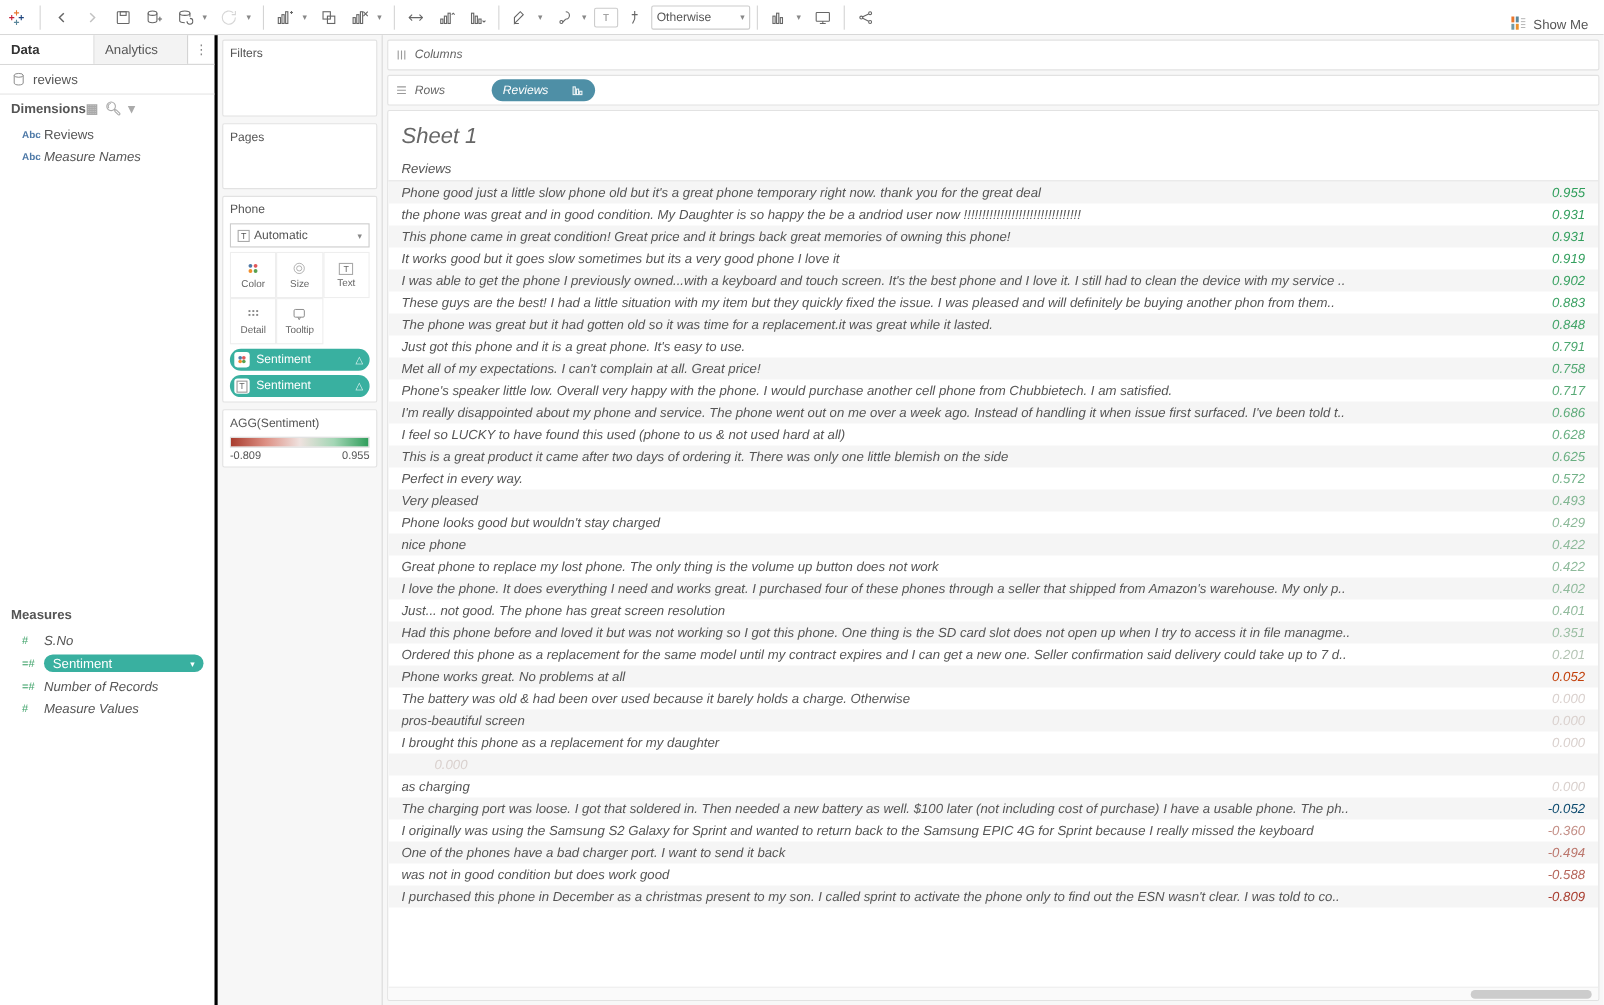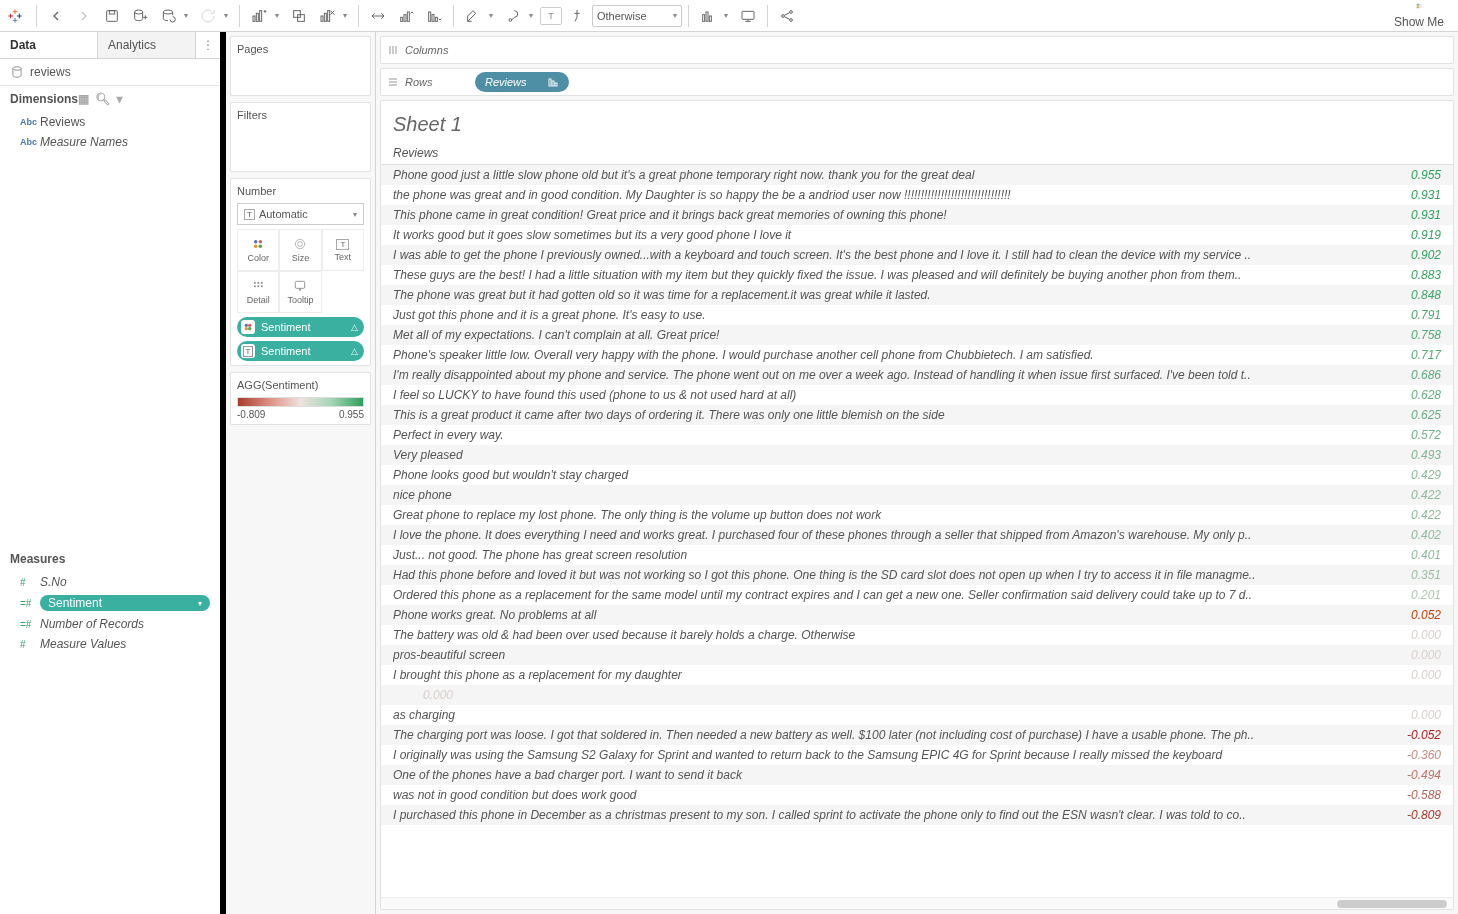--- a/index.html
+++ b/index.html
@@ -5,28 +5,28 @@
     * { box-sizing: border-box; margin: 0; padding: 0; }
     body { font-family: -apple-system, "Segoe UI", Arial, sans-serif; font-size: 12px; color: #333; background: #fff; }
     
     
     .toolbar { height: 32px; border-bottom: 1px solid #d4d4d4; display: flex; align-items: center; padding: 0 6px; gap: 2px; }
     .toolbar .logo { width: 18px; height: 18px; display: inline-flex; align-items:center; justify-content:center; margin-right:6px;}
     .toolbar .tbtn { width: 26px; height: 26px; display:inline-flex; align-items:center; justify-content:center; border-radius:2px; cursor:pointer; color:#666; }
     .toolbar .sep { width:1px; height:22px; background:#d4d4d4; margin:0 4px; }
     .toolbar .drop { width:10px; text-align:center; color:#888; font-size:8px; margin-left:-2px; margin-right:2px; }
     .toolbar .select-standard { border:1px solid #ccc; height:22px; width:90px; font-size:11px; padding:0 4px; display:flex; align-items:center; justify-content:space-between; color:#555; border-radius:2px; }
-    .toolbar .showme { margin-left:auto; display:flex; align-items:center; gap:6px; color:#555; padding:0 8px; height:26px; border-radius:2px; cursor:pointer;flex-direction:column;}
+    .toolbar .showme { margin-left:auto; display:flex; align-items:flex-end; gap:6px; color:#555; padding:0 8px; height:26px; border-radius:2px; cursor:pointer;}
     .toolbar svg { width:16px; height:16px; }
     
     
     .layout { display:flex; height: calc(914px - 32px); }
     
     
-    .datapane { width:226px; border-right:6px solid #000000; display:flex; flex-direction:column; }
+    .datapane { width:198px; border-right:3px solid #000000; display:flex; flex-direction:column; }
     .tabs { display:flex; border-bottom:1px solid #d4d4d4; }
     .tabs .tab { flex:1; padding:6px 10px; font-size:12px; color:#555; border-right:1px solid #d4d4d4; cursor:pointer; font-weight:600;}
     .tabs .tab.active { color:#333; font-weight:700; background:#fff;}
     .tabs .tab:not(.active){ background:#f3f3f3; font-weight:400;}
     .tabs .tabicon { width:24px; display:flex; align-items:center; justify-content:center; color:#888; }
     .datasource { padding:6px 10px; display:flex; align-items:center; gap:6px; border-bottom:1px solid #e5e5e5; color:#555;}
     .section-header { padding:6px 10px; font-weight:600; color:#555; display:flex; align-items:center; }
     .section-header .icons { display:flex; gap:6px; color:#aaa; }
     .field-row { display:flex; align-items:center; gap:6px; padding:3px 10px 3px 20px; color:#555; cursor:pointer; font-size:12px;}
     .field-row .fi { width:14px; text-align:left; font-size:10px; }
@@ -305,28 +305,28 @@
           <span class="lbl">Number of Records</span>
         </div>
         <div class="field-row">
           <span class="fi num">#</span>
           <span class="lbl">Measure Values</span>
         </div>
       </div>
   </div>
 
   <div class="cardpane">
+    <div class="card filters">
+      <div class="title">Filters</div>
+    </div>
     <div class="card pages">
       <div class="title">Pages</div>
     </div>
-    <div class="card filters">
-      <div class="title">Filters</div>
-    </div>
     <div class="card">
-      <div class="title">Number</div>
+      <div class="title">Phone</div>
       <div class="marks-select">
         <span style="display:flex;align-items:center;gap:4px;">
             <span style="border:1px solid #aaa;font-size:8px;padding:0 2px;">T</span>
             <span>Automatic</span>
           </span>
         <span style="font-size:8px;color:#888">▾</span>
       </div>
       <div class="marks-grid">
         <div class="cell">
             <svg viewBox="0 0 24 24">
@@ -539,21 +539,21 @@
           </div>
           <div class="data-row">
             <span class="rval" style="color:rgb(217,208,205)">0.000</span>
           </div>
           <div class="data-row">
             <span class="rtext">as charging</span>
             <span class="rval" style="color:rgb(217,208,205)">0.000</span>
           </div>
           <div class="data-row">
             <span class="rtext">The charging port was loose. I got that soldered in. Then needed a new battery as well. $100 later (not including cost of purchase) I have a usable phone. The ph..</span>
-            <span class="rval" style="color:#b91c1c">-0.052</span>
+            <span class="rval" style="color:#0c4a6e">-0.052</span>
           </div>
           <div class="data-row">
             <span class="rtext">I originally was using the Samsung S2 Galaxy for Sprint and wanted to return back to the Samsung EPIC 4G for Sprint because I really missed the keyboard</span>
             <span class="rval" style="color:rgb(195,142,134)">-0.360</span>
           </div>
           <div class="data-row">
             <span class="rtext">One of the phones have a bad charger port. I want to send it back</span>
             <span class="rval" style="color:rgb(187,118,108)">-0.494</span>
           </div>
           <div class="data-row">

